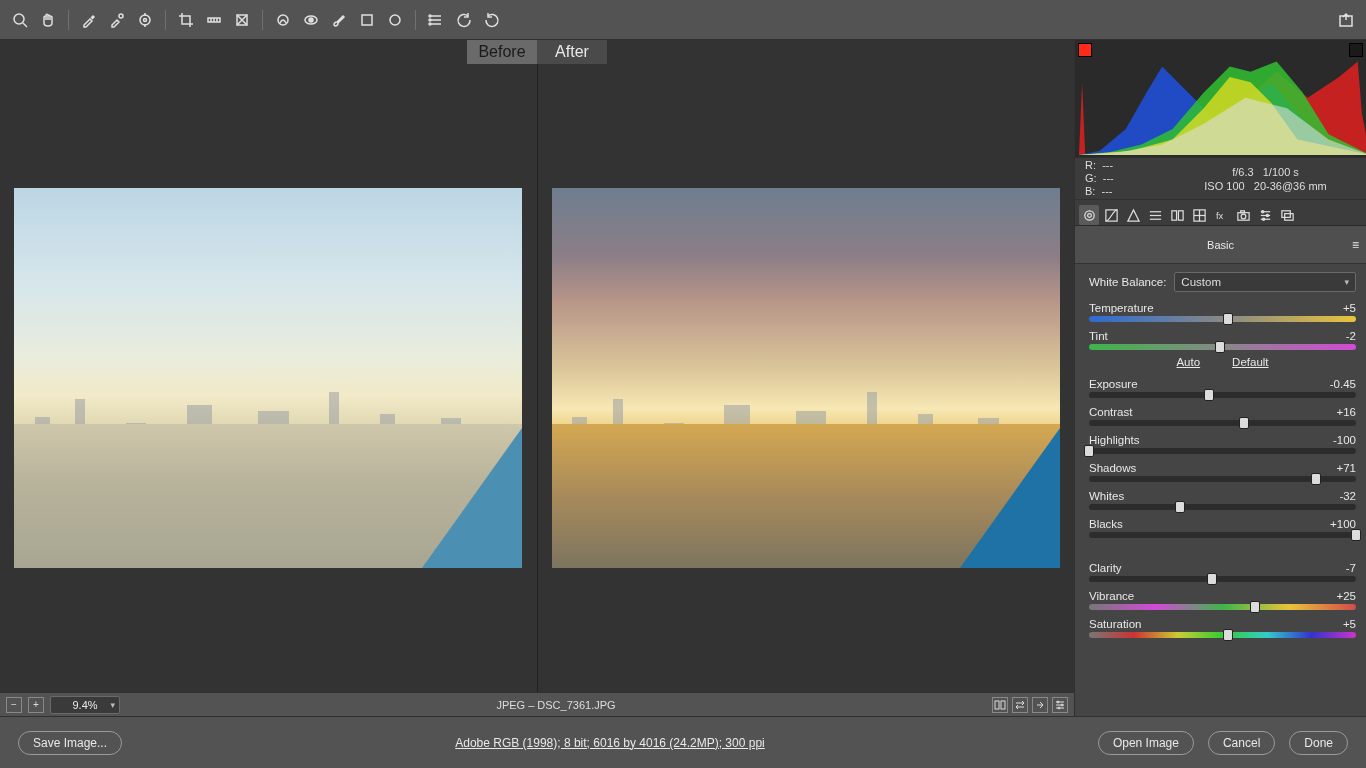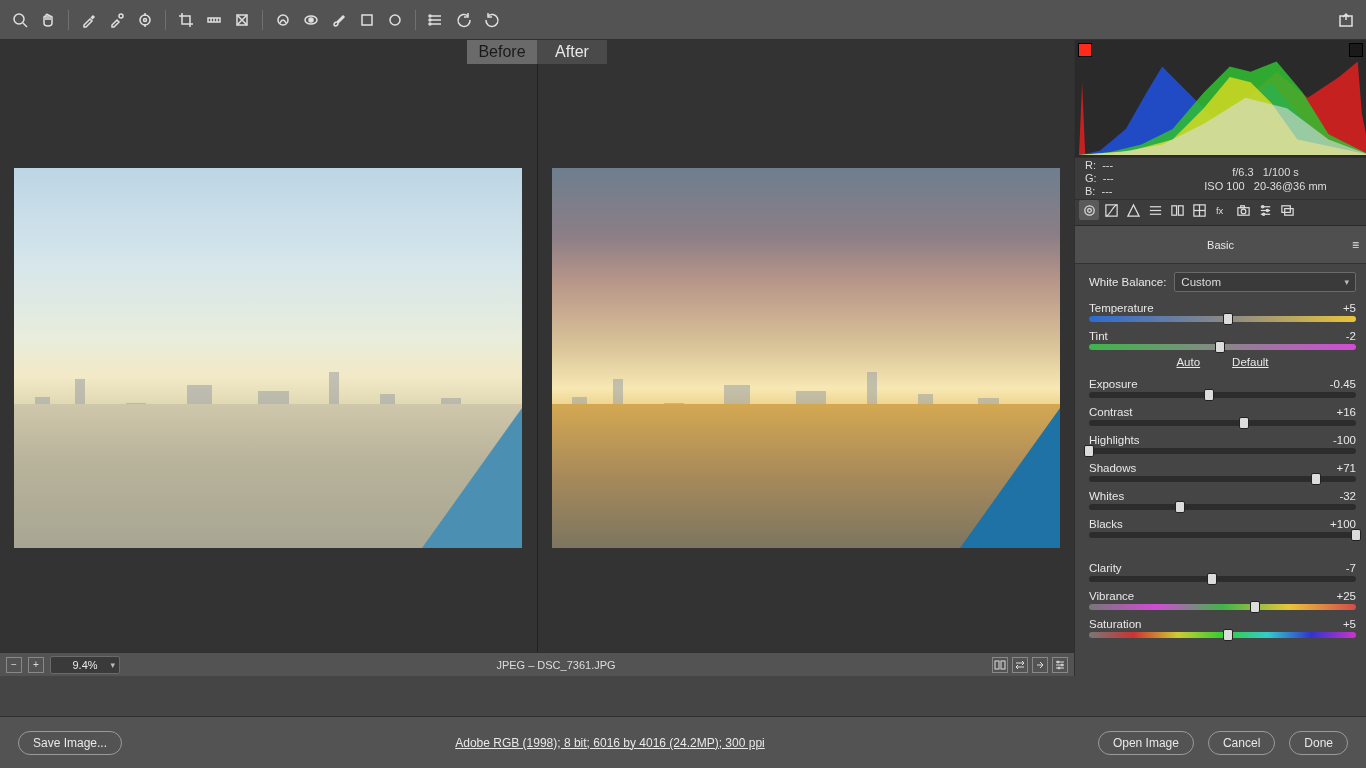--- a/index.html
+++ b/index.html
@@ -50,21 +50,21 @@
 
 .right-panel { width: 292px; background: #454545; display: flex; flex-direction: column; border-left: 1px solid #303030; overflow:hidden;}
 .histogram-wrap { height: 118px; background: #2a2a2a; position: relative; border-bottom: 1px solid #303030;}
 .swatch-red { position:absolute; top:3px; left:3px; width:14px; height:14px; background:#ff2a1a; border:1px solid #000;}
 .swatch-dark{ position:absolute; top:3px; right:3px; width:14px; height:14px; background:#1a1a1a; border:1px solid #000;}
 .histo { position:absolute; left:4px; right:4px; bottom:2px; height:104px; }
 .meta-strip { height: 42px; background: #3c3c3c; display:flex; align-items:center; padding:0 10px; font-size:11px; border-bottom:1px solid #303030;}
 .rgb-col { width: 90px; color:#ddd; line-height: 13px;}
 .exif-col { flex:1; text-align:center; color:#ddd; line-height:14px;}
 
-.panel-tabs { height: 26px; background: #3c3c3c; display:flex; align-items:flex-start; padding:0 4px; gap:2px; border-bottom:1px solid #2a2a2a;}
+.panel-tabs { height: 26px; background: #3c3c3c; display:flex; align-items:flex-end; padding:0 4px; gap:2px; border-bottom:1px solid #2a2a2a;}
 .ptab { width:20px; height:20px; display:flex; align-items:center; justify-content:center; cursor:pointer; border-radius:2px;}
 .ptab svg { width:15px; height:15px; stroke:#ddd; fill:none; stroke-width:1.3;}
 .ptab.active { background:#5a5a5a;}
 
 .panel-title { height: 38px; background: #4f4f4f; display:flex; align-items:center; justify-content:center; font-size:11px; color:#e8e8e8; position:relative; border-bottom:1px solid #333;}
 .panel-menu { position:absolute; right:6px; font-size:12px; cursor:pointer; letter-spacing:1px;}
 
 .panel-body { flex:1; overflow-y:auto; padding: 8px 10px 14px 14px; }
 .wb-row { display:flex; align-items:center; gap:8px; margin-bottom:10px; font-size:11.5px;}
 .wb-select { flex:1; height:20px; background:#3a3a3a; border:1px solid #6a6a6a; border-radius:2px; display:flex; align-items:center; padding:0 6px; color:#ddd; position:relative;}
@@ -77,21 +77,21 @@
 .track.temp { background: linear-gradient(to right, #2d6bd1, #888, #e8c43a);}
 .track.tint { background: linear-gradient(to right, #3eb54a, #888, #d24bd6);}
 .track.vib  { background: linear-gradient(to right, #777, #d24bd6, #3eb54a, #e8c43a, #d24b4b);}
 .track.sat  { background: linear-gradient(to right, #777, #c33,#cc3,#3c3,#3cc,#33c,#c3c);}
 .thumb { position:absolute; top:-3px; width:10px; height:12px; background:#dcdcdc; border:1px solid #222; border-radius:2px; transform:translateX(-50%);}
 .group-sep { height: 12px; }
 .auto-def { display:flex; justify-content:center; gap:32px; margin: 6px 0 10px; font-size:11.5px;}
 .auto-def span { text-decoration: underline; cursor:pointer; color:#e8e8e8;}
 
 
-.bottom-bar { height: 52px; background: #535353; display:flex; align-items:center; padding: 0 18px; border-top:1px solid #303030;margin-top:40px;}
+.bottom-bar { height: 52px; background: #535353; display:flex; align-items:center; padding: 0 18px; border-top:1px solid #303030;}
 .pill-btn { height: 24px; padding: 0 14px; border:1px solid #9a9a9a; border-radius: 12px; background:transparent; color:#e8e8e8; font-size:12px; display:flex; align-items:center; cursor:pointer;}
 .bottom-center { flex:1; text-align:center; }
 .bottom-center span { text-decoration: underline; color:#e8e8e8; font-size:12px; cursor:pointer;}
 .bottom-right { display:flex; gap: 14px; }
 </style>
 </head>
 <body>
 
 <div class="top-toolbar">
   <div class="tool-btn">

